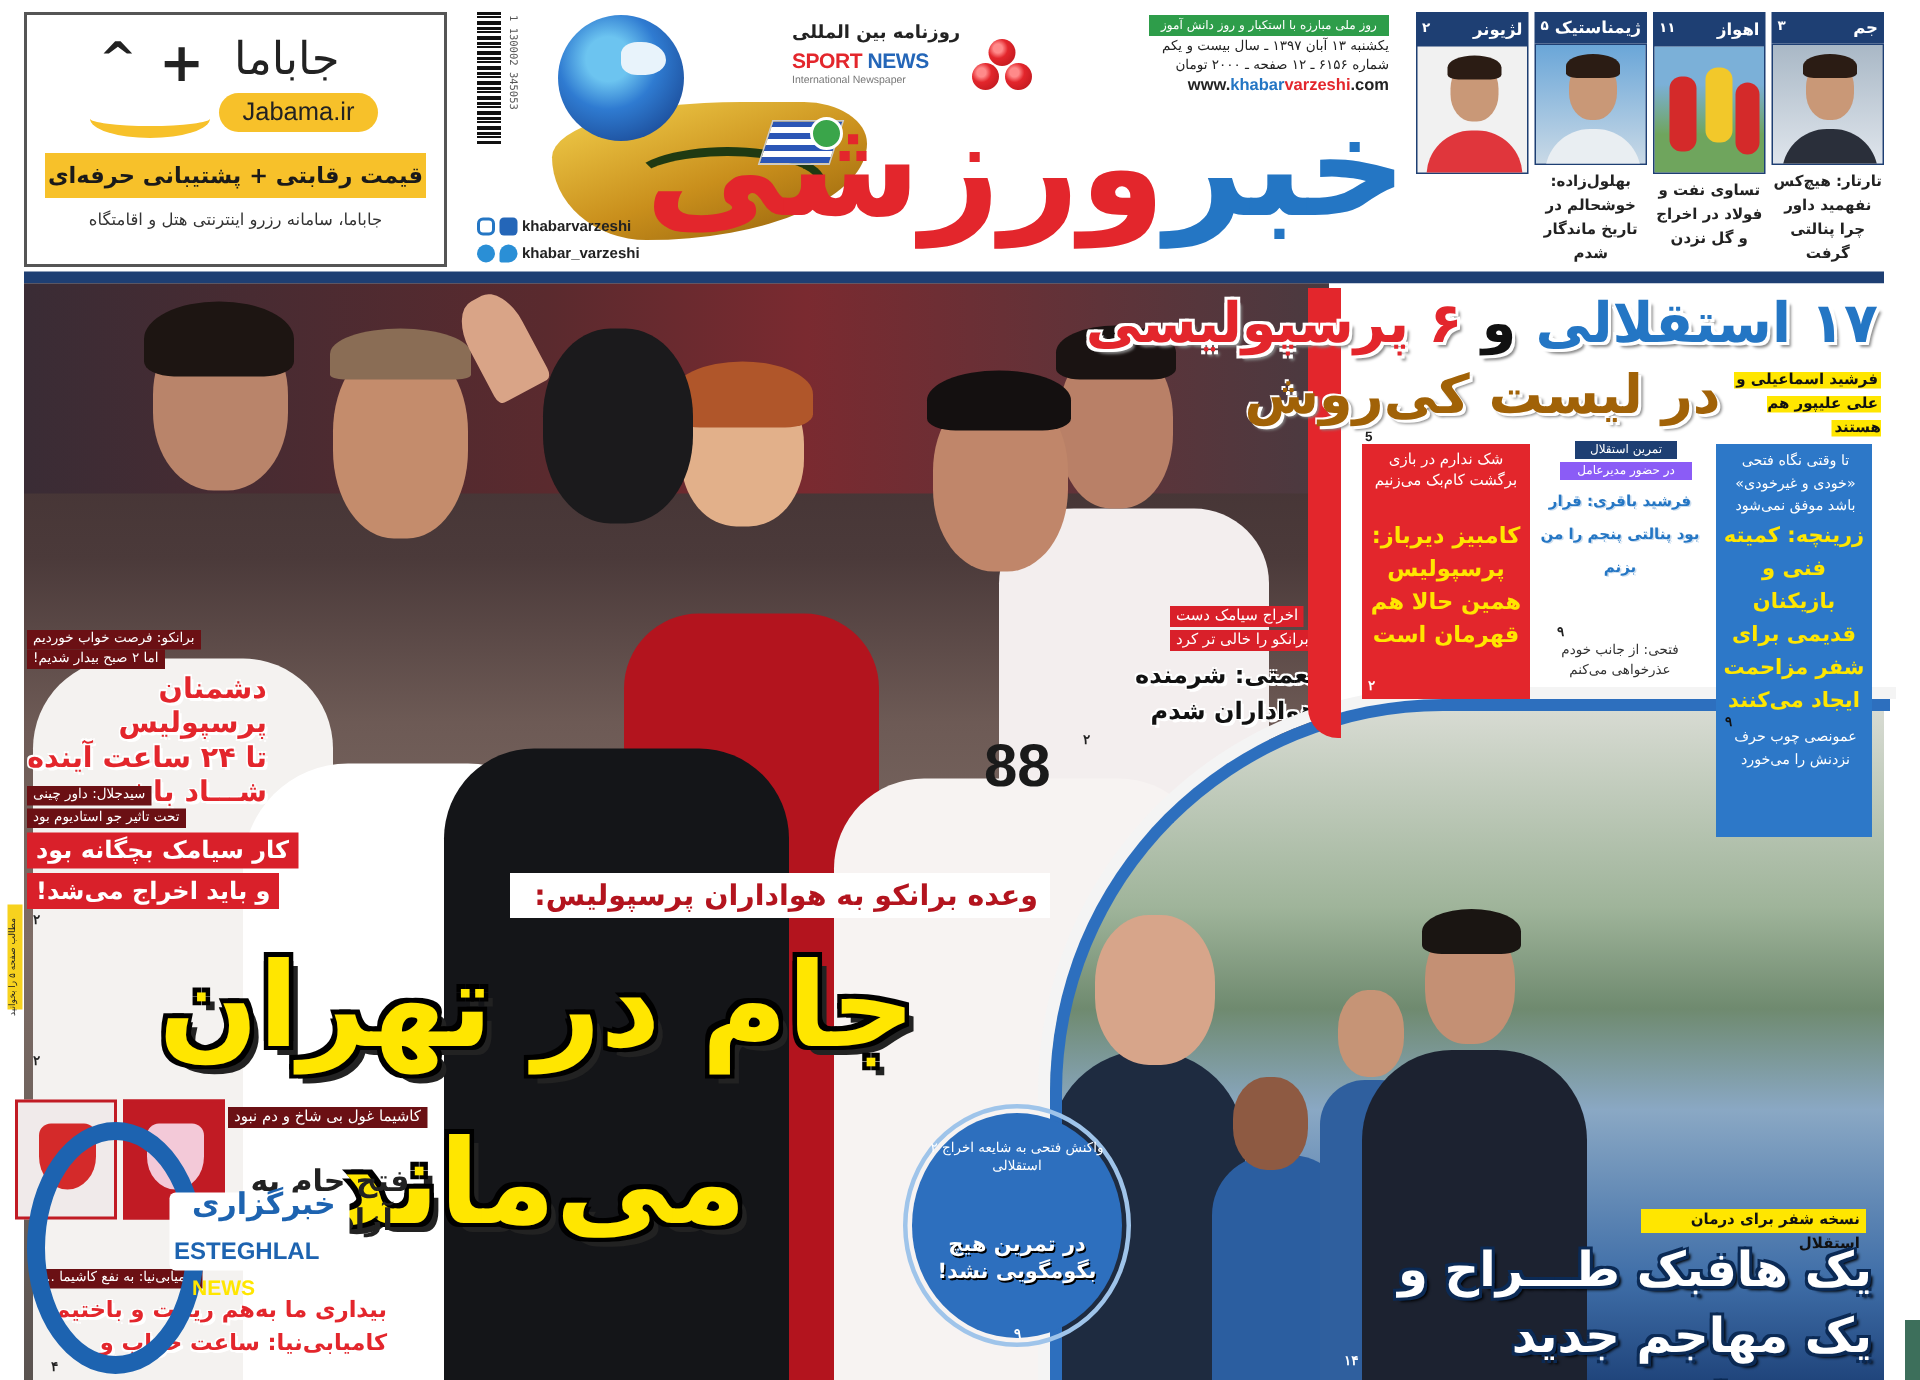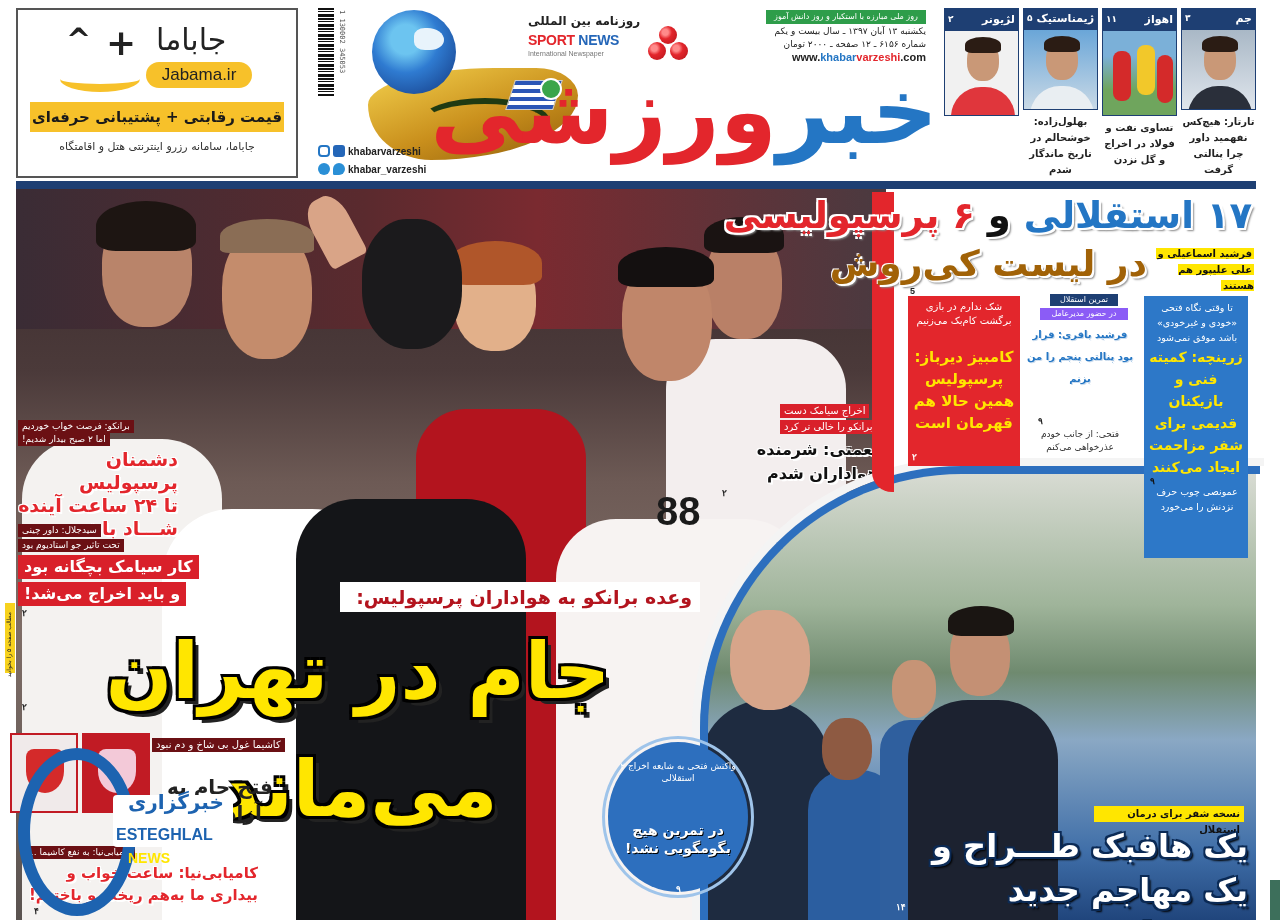--- a/index.html
+++ b/index.html
@@ -346,22 +346,22 @@
 <div id="badge-kashima" class="club-card">
   <div class="club-shield" style="background:#f3c9d8;"></div>
 </div>
 <div class="tag-dark" style="left:152px;top:738px;font-size:10px;line-height:14px;">کاشیما غول بی شاخ و دم نبود</div>
 <div class="abs" style="left:150px;top:756px;width:140px;font-size:20px;line-height:26px;font-weight:bold;color:#222;direction:rtl;text-align:center;margin-top:18px;">
   <div>فتح جام به</div>
   <div>آزادی ...</div>
 </div>
 <div class="tag-dark" style="left:24px;top:846px;font-size:9px;">کامیابی‌نیا: به نفع کاشیما ...</div>
 <div class="red-head" style="left:18px;top:862px;width:240px;font-size:15px;line-height:22px;">
+  <div>بیداری ما به‌هم ریخت و باختیم!</div>
   <div>کامیابی‌نیا: ساعت خواب و</div>
-  <div>بیداری ما به‌هم ریخت و باختیم!</div>
 </div>
 <div class="page-ref" style="left:34px;top:906px;">۴</div>
 
 <div id="wm-circle" class="abs"></div>
 <div id="wm-box" class="abs"></div>
 <div id="wm-fa" class="abs">خبرگزاری</div>
 <div id="wm-en" class="abs">ESTEGHLAL</div>
 <div id="wm-news" class="abs"><span>NEWS</span><span class="dc">.com</span></div>
 
 <div id="right-col" class="abs"></div>

